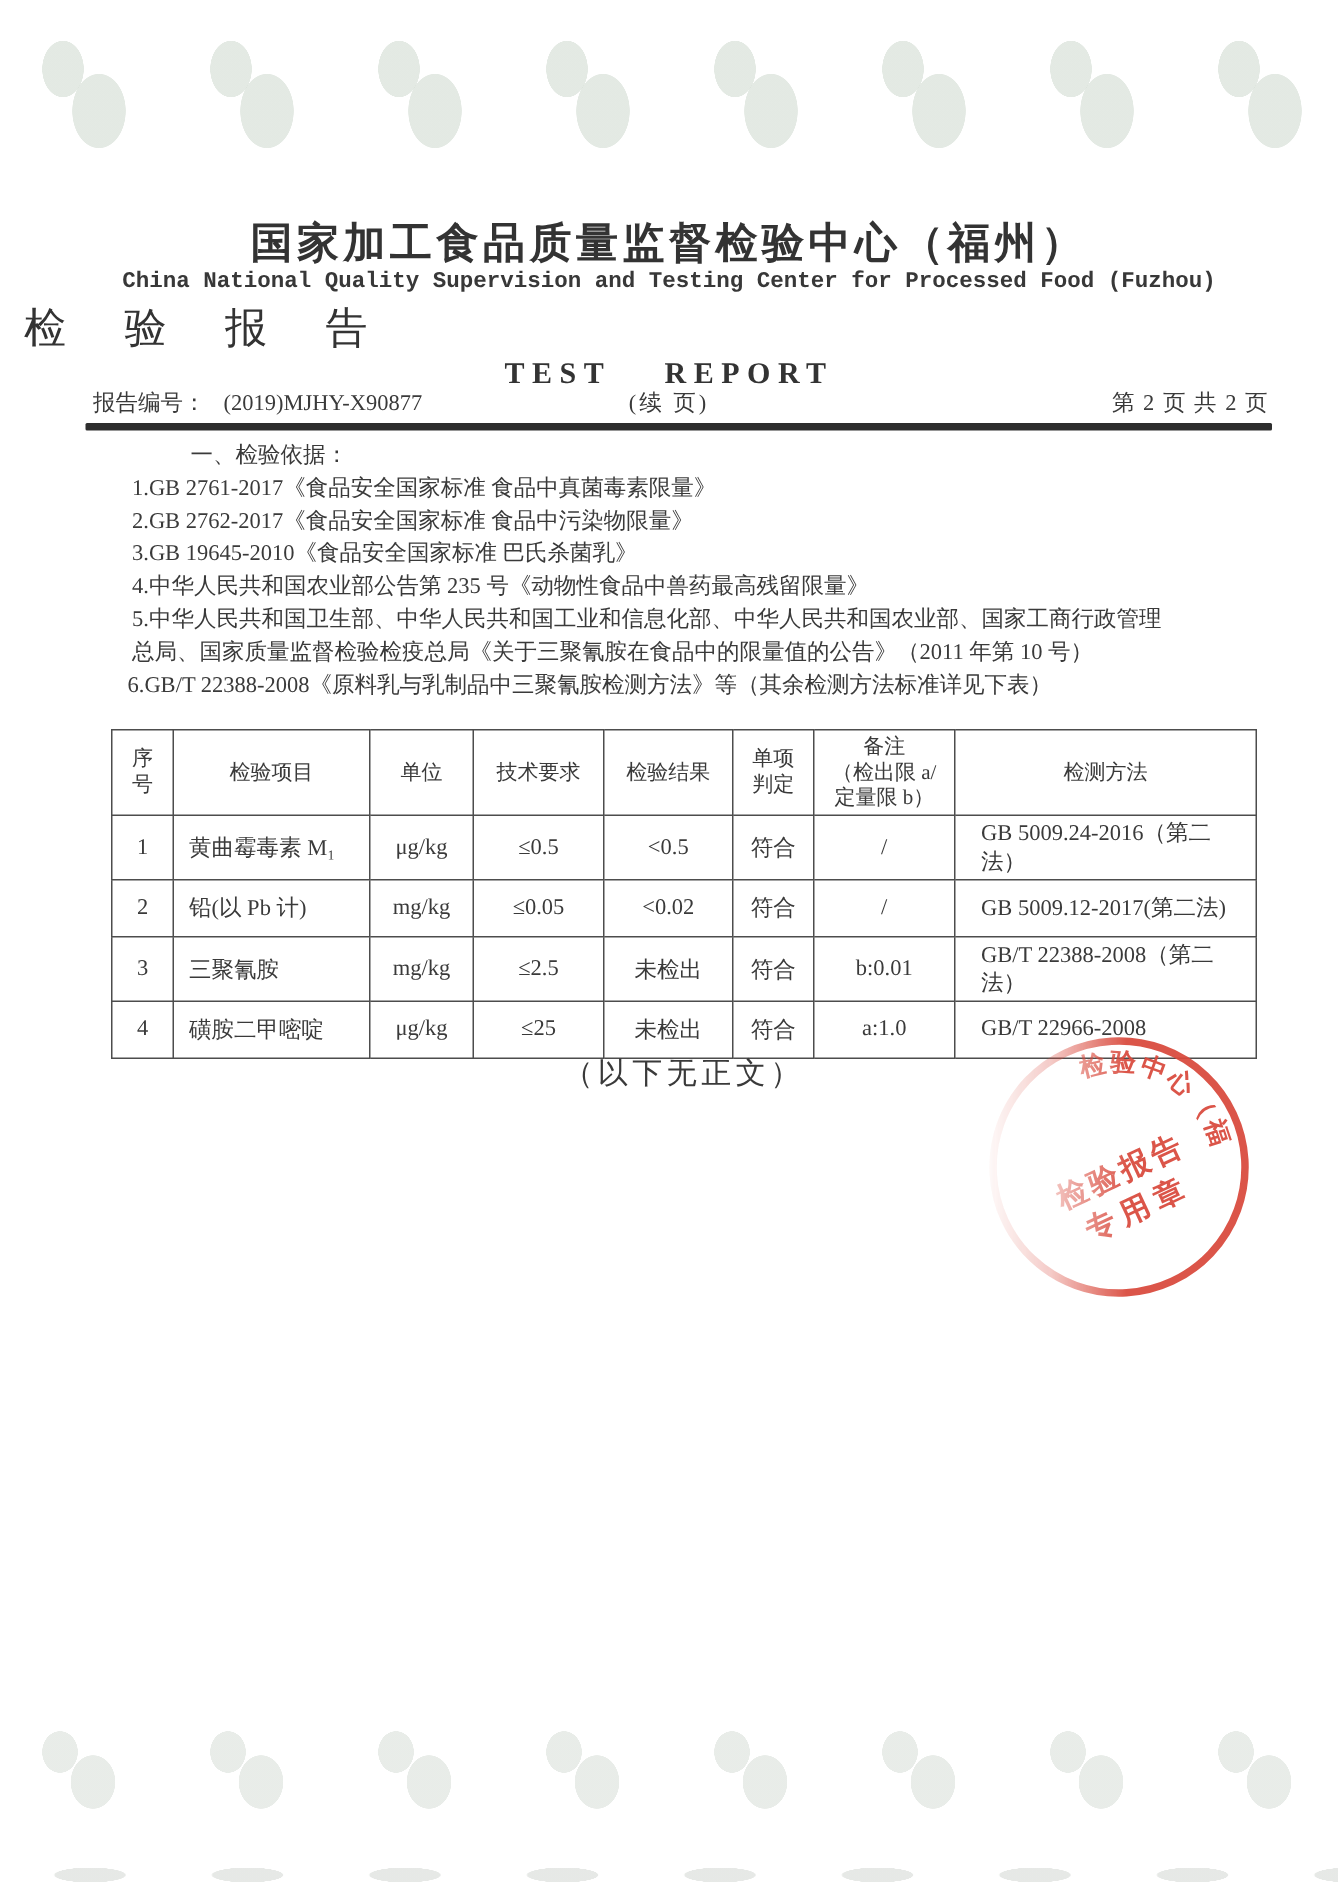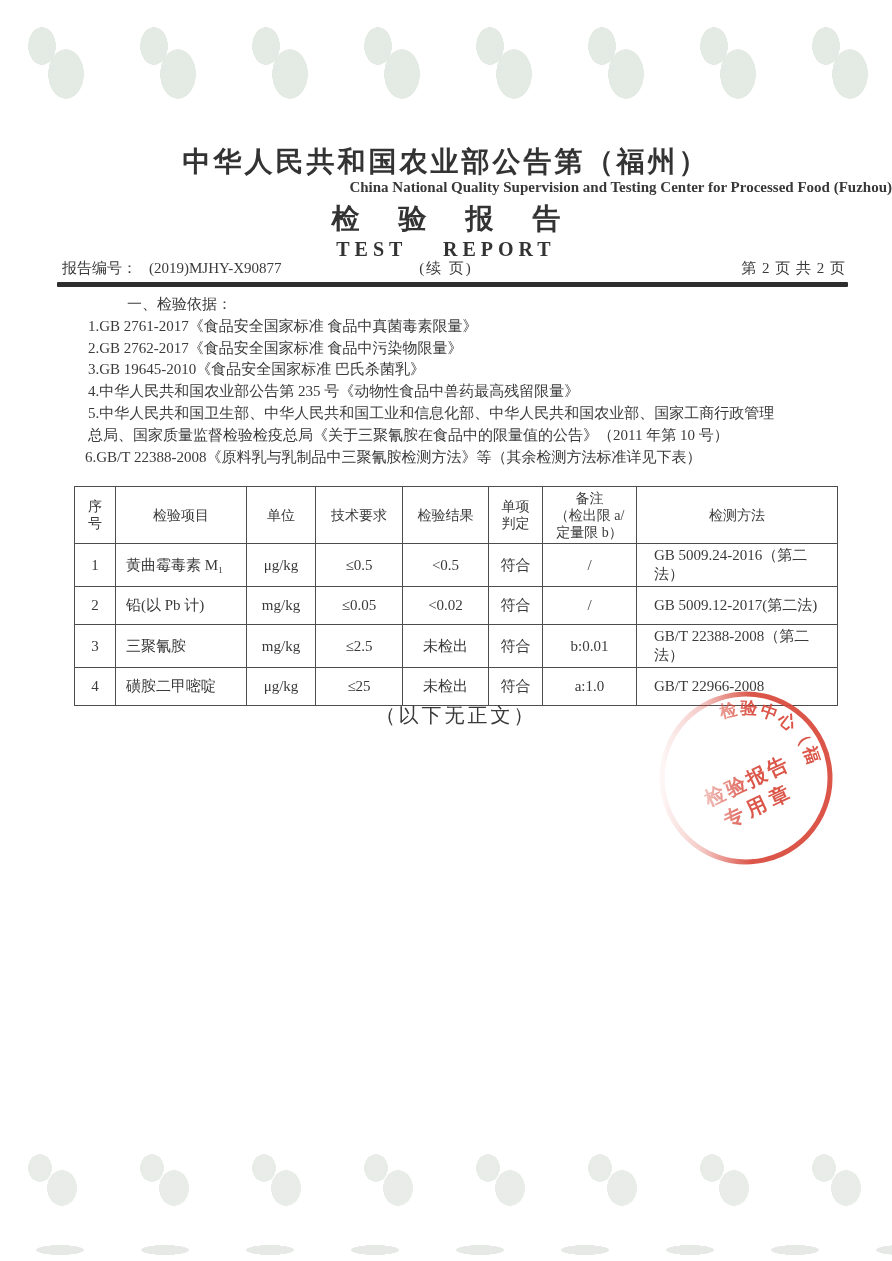--- a/index.html
+++ b/index.html
@@ -29,24 +29,24 @@
     background-size:112px 56px;
   }
   .wm-edge {
     top:1244px; height:12px;
     background-image: radial-gradient(ellipse 24px 5px at 60px 6px, rgba(224,227,224,.8) 98%, transparent 100%);
     background-size:105px 12px;
   }
   
   .org-cn   { position:absolute; top:143px; left:0; width:100%; text-align:center;
               font-size:28px; font-weight:bold; letter-spacing:3px; color:#333; }
-  .org-en   { position:absolute; top:179px; left:0; width:100%; text-align:right;
-              font-size:15px; font-weight:bold; color:#383838; }
-  .title-cn { position:absolute; top:200px; left:0; width:100%; text-align:center;
-              font-size:28px; font-weight:bold; letter-spacing:16px; text-indent:16px; color:#333; }
+  .org-en   { position:absolute; top:179px; left:0; width:100%; text-align:center;
+              font-size:15px; font-weight:bold; color:#383838;font-family:Liberation Mono, monospace; }
+  .title-cn { position:absolute; top:200px; left:0; width:100%; 
+              font-size:28px; font-weight:normal; letter-spacing:16px; text-indent:16px; color:#333; }
   .title-en { position:absolute; top:238px; left:0; width:100%; text-align:center;
               font-size:20px; font-weight:bold; letter-spacing:5px; word-spacing:26px; color:#333; }
   .meta     { position:absolute; top:259px; left:0; width:100%; height:20px; font-size:15px; }
   .meta-no-wrap { position:absolute; left:62px; top:0; }
   .meta-no-wrap .num { margin-left:12px; }
   .meta-cont{ position:absolute; left:0; top:0; width:100%; text-align:center; letter-spacing:2px; }
   .meta-page{ position:absolute; right:46px; top:0; letter-spacing:1px; }
   .rule     { position:absolute; top:282px; left:57px; width:791px; height:5px;
               background:#2e2e2e; border-radius:1px; }
   
@@ -75,21 +75,21 @@
            mask-image:linear-gradient(115deg, transparent 14%, rgba(0,0,0,.30) 32%, #000 52%); }
   .stamp svg { display:block; }
 </style>
 </head>
 <body>
 
 <div class="wm-row wm-top"></div>
 <div class="wm-row wm-bottom"></div>
 <div class="wm-row wm-edge"></div>
 
-<div class="org-cn">中华人民共和国农业部公告第（福州）</div>
+<div class="org-cn">国家加工食品质量监督检验中心（福州）</div>
 <div class="org-en">China National Quality Supervision and Testing Center for Processed Food (Fuzhou)</div>
 <div class="title-cn">检 验 报 告</div>
 <div class="title-en">TEST REPORT</div>
 
 <div class="meta">
   <span class="meta-no-wrap">
     <span>报告编号：</span><span class="num">(2019)MJHY-X90877</span>
   </span>
   <span class="meta-cont">(续 页)</span>
   <span class="meta-page">第 2 页  共 2 页</span>

